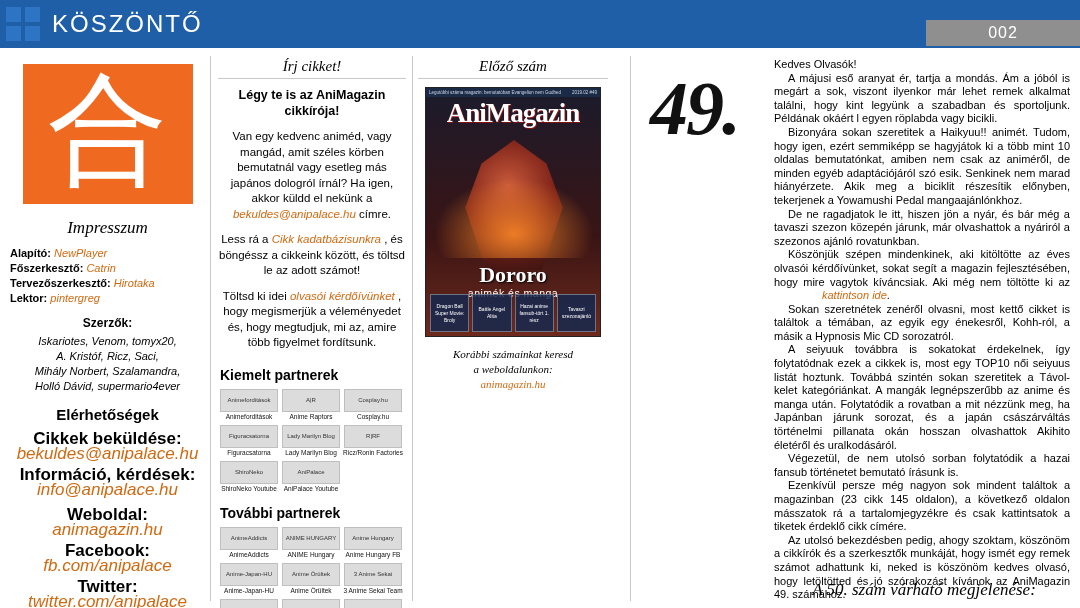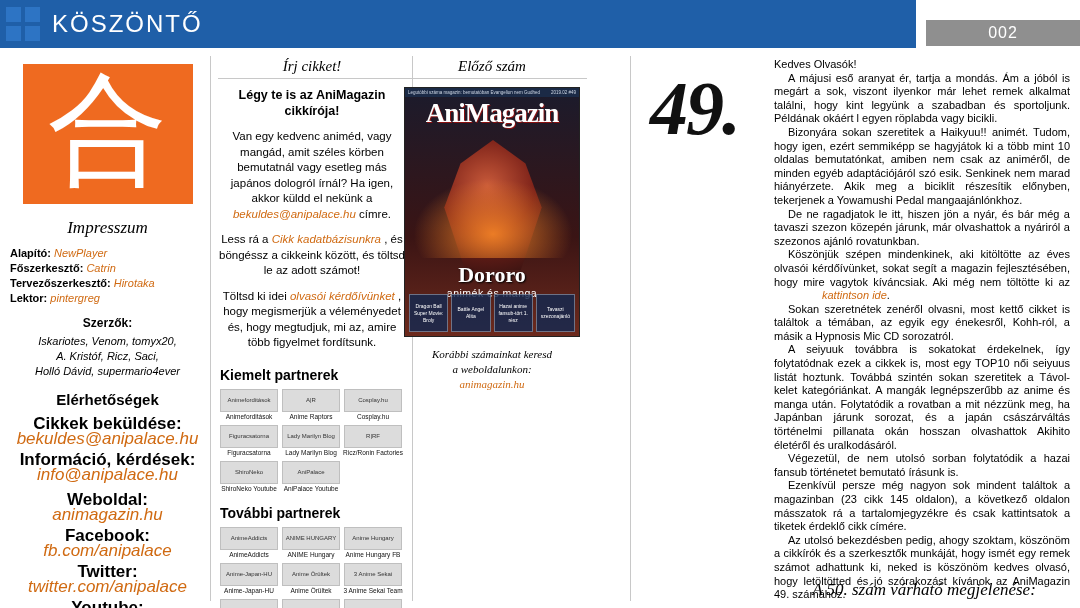--- a/index.html
+++ b/index.html
@@ -6,21 +6,21 @@
   html, body { margin:0; padding:0; }
   body {
     width:1080px; height:608px;
     font-family:"Liberation Sans", sans-serif;
     background:#ffffff;
     overflow:hidden;
     position:relative;
   }
   
   .header {
-    position:absolute; left:0; top:0; width:916px; height:48px;
+    position:absolute; left:0; top:0; width:1080px; height:48px;
     background:#1f5fa8;
     display:flex; align-items:center;
   }
   .header-logo {
     width:34px; height:34px; margin-left:6px; margin-right:12px;
     position:relative; flex:0 0 auto;
   }
   .header-logo i {
     position:absolute; background:#2d74c4; display:block;
   }
@@ -97,21 +97,21 @@
   }
   .partner .logo {
     width:58px; height:23px; margin:0 auto 1px auto;
     background:#dcdcdc; border:1px solid #bfbfbf;
     font-size:6px; color:#333; display:flex; align-items:center;
     justify-content:center; overflow:hidden; line-height:7px;
   }
   .partner .cap { font-size:6.5px; line-height:8px; color:#111; }
   .partner-grid.small .partner { width:62px; }
   
-  .col-prev { position:absolute; left:397px; top:58px; width:190px; }
+  .col-prev { position:absolute; left:418px; top:58px; width:190px; }
   .cover {
     width:176px; height:250px; margin:4px auto 0 auto;
     background:linear-gradient(#1b1b2c,#3a1414 60%,#6d2a1d);
     position:relative; overflow:hidden; border:1px solid #222;
   }
   .cover .top-strip {
     position:absolute; top:0; left:0; right:0; height:9px;
     background:#1b2a46; color:#cfd8e6; font-size:4.5px;
     display:flex; align-items:center; justify-content:space-between;
     padding:0 3px;
@@ -206,20 +206,21 @@
     <div><b>Alapító:</b> <span class="val">NewPlayer</span></div>
     <div><b>Főszerkesztő:</b> <span class="val">Catrin</span></div>
     <div><b>Tervezőszerkesztő:</b> <span class="val">Hirotaka</span></div>
     <div><b>Lektor:</b> <span class="val">pintergreg</span></div>
   </div>
 
   <div class="center-title">Szerzők:</div>
   <div class="names">
     <div>Iskariotes, Venom, tomyx20,</div>
     <div>A. Kristóf, Ricz, Saci,</div>
+    <div>Mihály Norbert, Szalamandra,</div>
     <div>Holló Dávid, supermario4ever</div>
   </div>
 
   <div class="section-head-c">Elérhetőségek</div>
 
   <div class="contact-block">
     <div class="contact-line">
       <div class="lbl">Cikkek beküldése:</div>
       <div class="link">bekuldes@anipalace.hu</div>
     </div>

